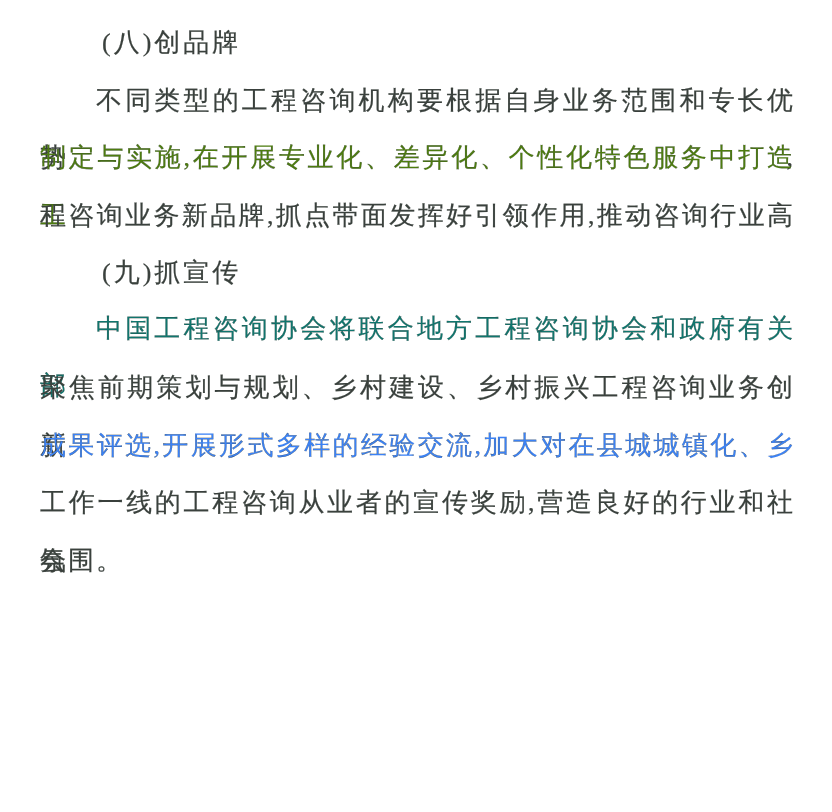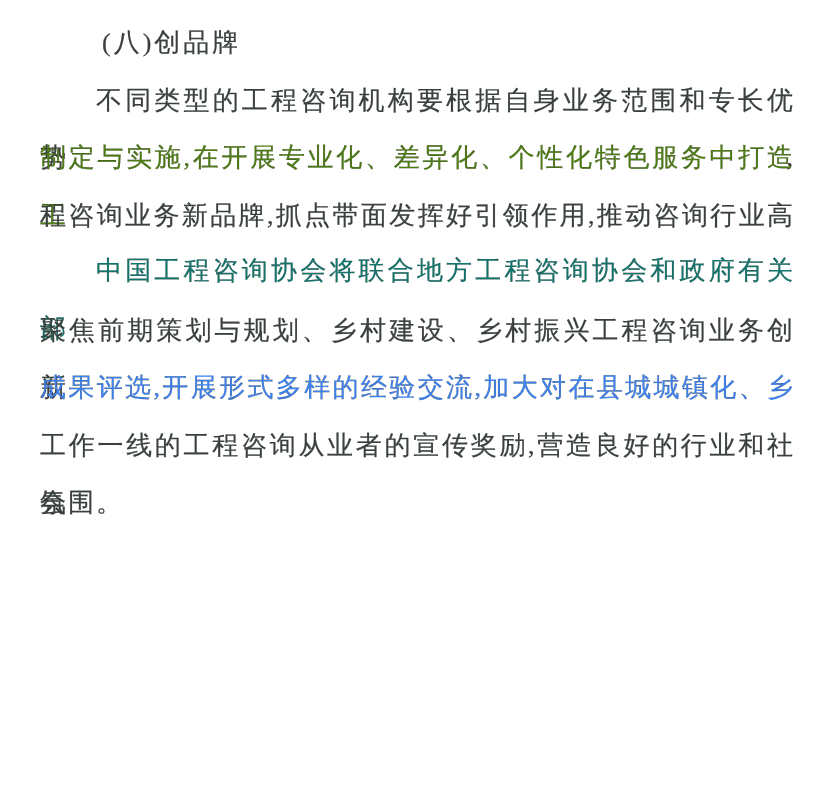--- a/index.html
+++ b/index.html
@@ -56,19 +56,20 @@
 </head>
 <body style="background: rgb(255, 255, 255);">
 
 <div class="page">
 
   <div class="line heading" style="color: rgb(58, 65, 61);">(八)创品牌</div>
   <div class="line indent just" style="color: rgb(58, 65, 61);">不同类型的工程咨询机构要根据自身业务范围和专长优势,</div>
   <div class="line just" style="color: #4d7c0f;">制定与实施,在开展专业化、差异化、个性化特色服务中打造工</div>
   <div class="line just" style="color: rgb(58, 65, 61);">程咨询业务新品牌,抓点带面发挥好引领作用,推动咨询行业高</div>
 
+  <div class="line heading" style="color: rgb(58, 65, 61);">(九)抓宣传</div>
   <div class="line indent just" style="color: #0f766e; font-family: Liberation Mono, monospace;">中国工程咨询协会将联合地方工程咨询协会和政府有关部</div>
   <div class="line just" style="color: rgb(58, 65, 61);">聚焦前期策划与规划、乡村建设、乡村振兴工程咨询业务创新</div>
   <div class="line just" style="color: #3b82f6;">成果评选,开展形式多样的经验交流,加大对在县城城镇化、乡</div>
   <div class="line just" style="color: rgb(58, 65, 61);">工作一线的工程咨询从业者的宣传奖励,营造良好的行业和社会</div>
   <div class="line" style="color: rgb(58, 65, 61);">氛围。</div>
 
 </div>
 
 </body></html>

